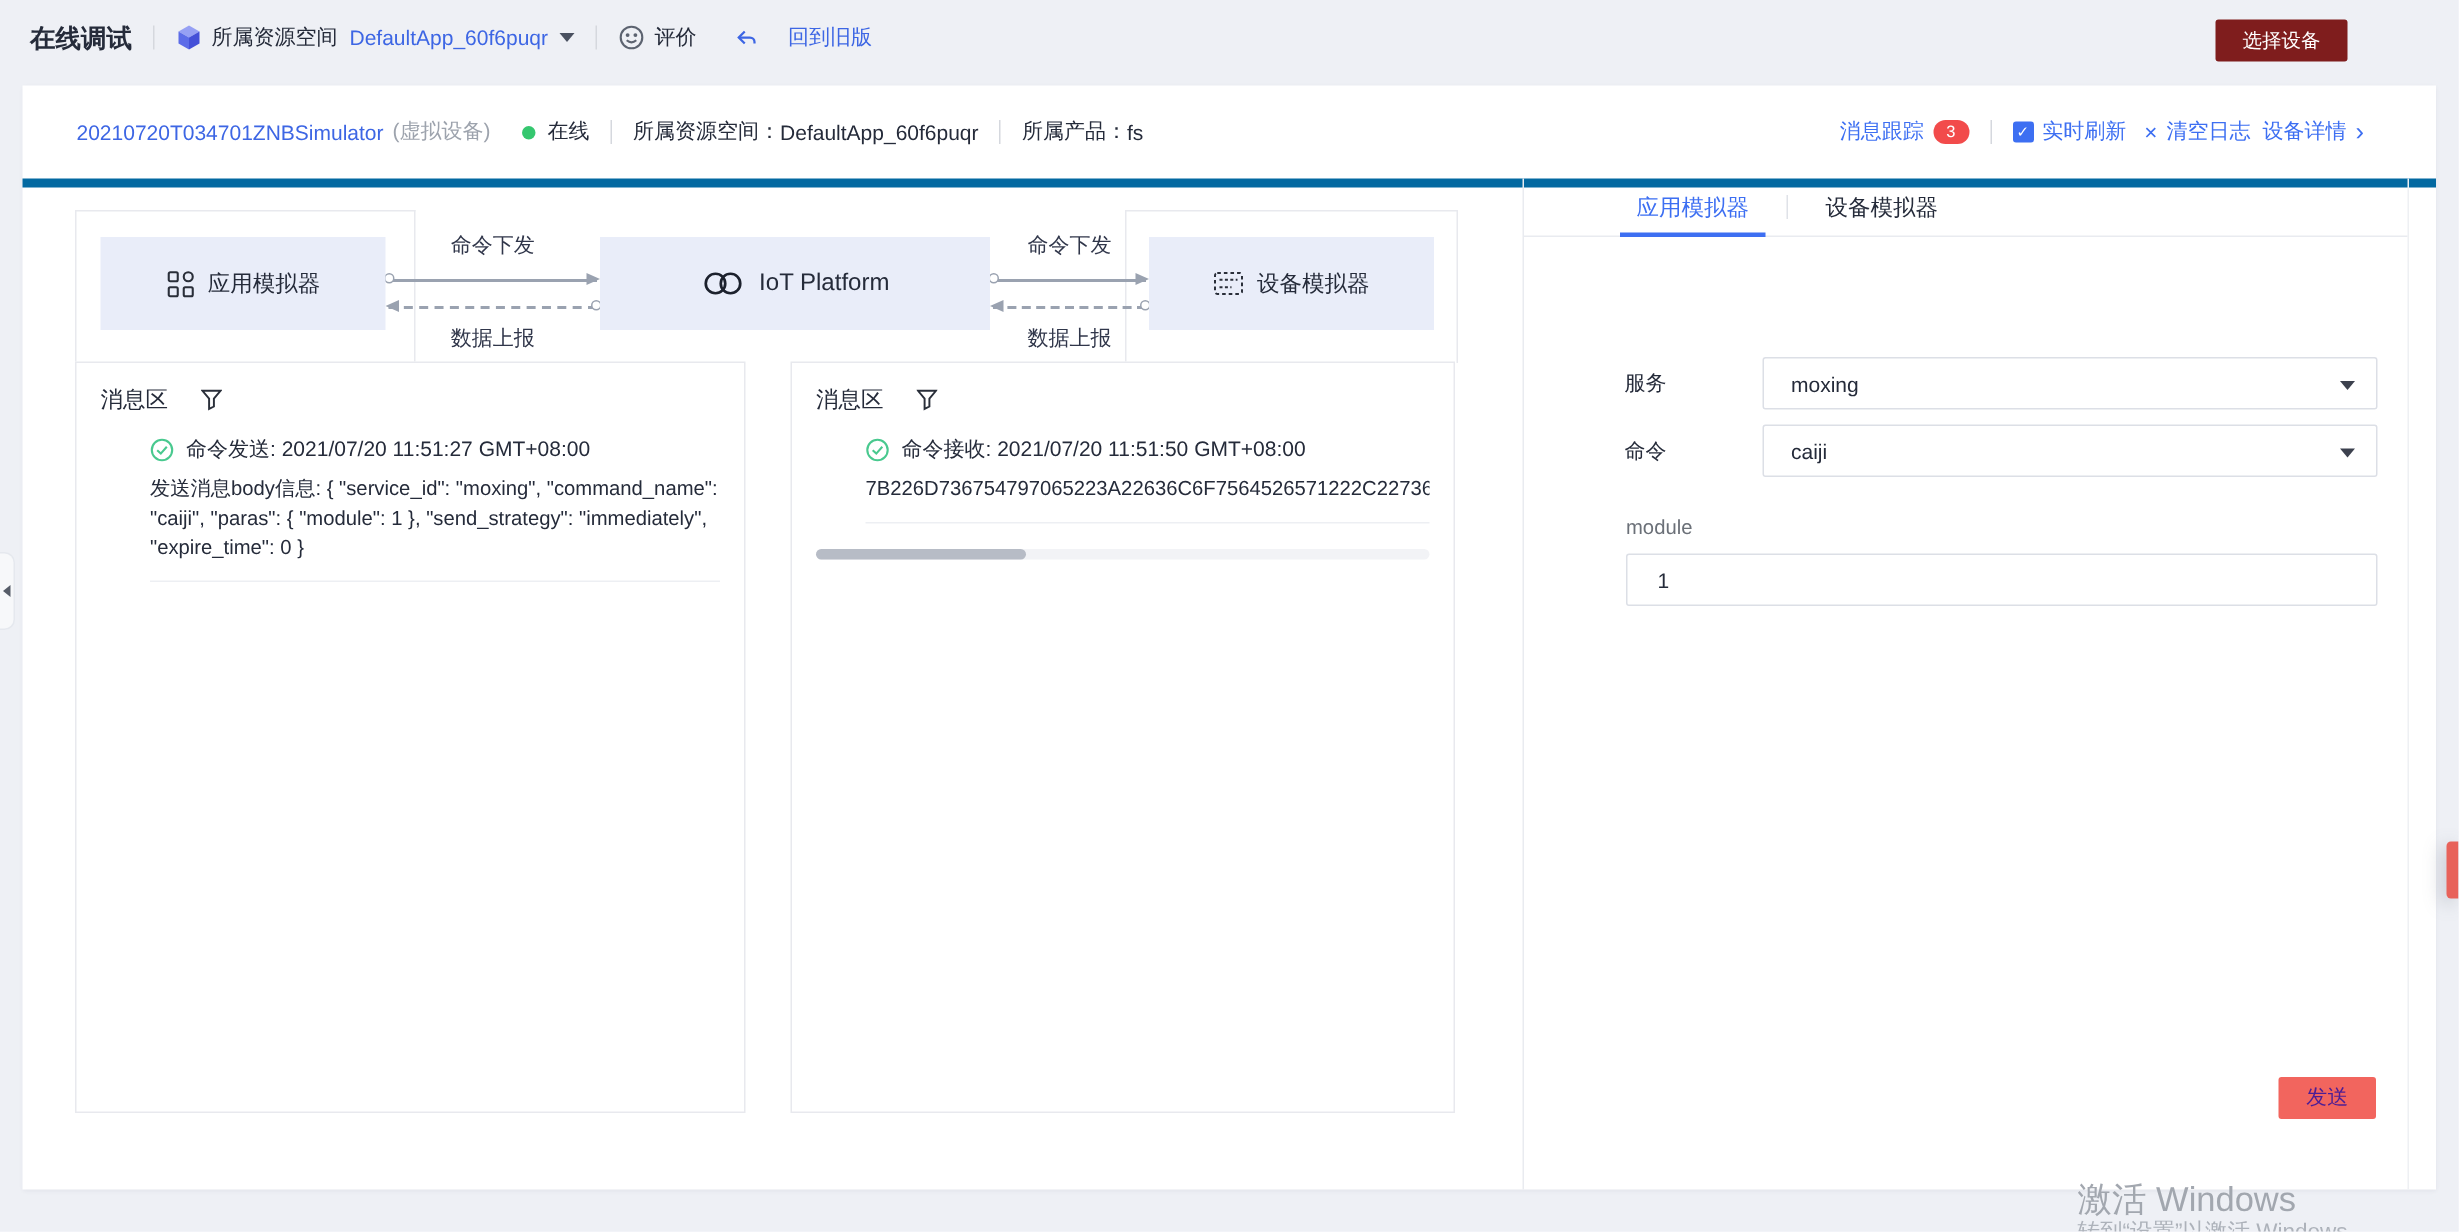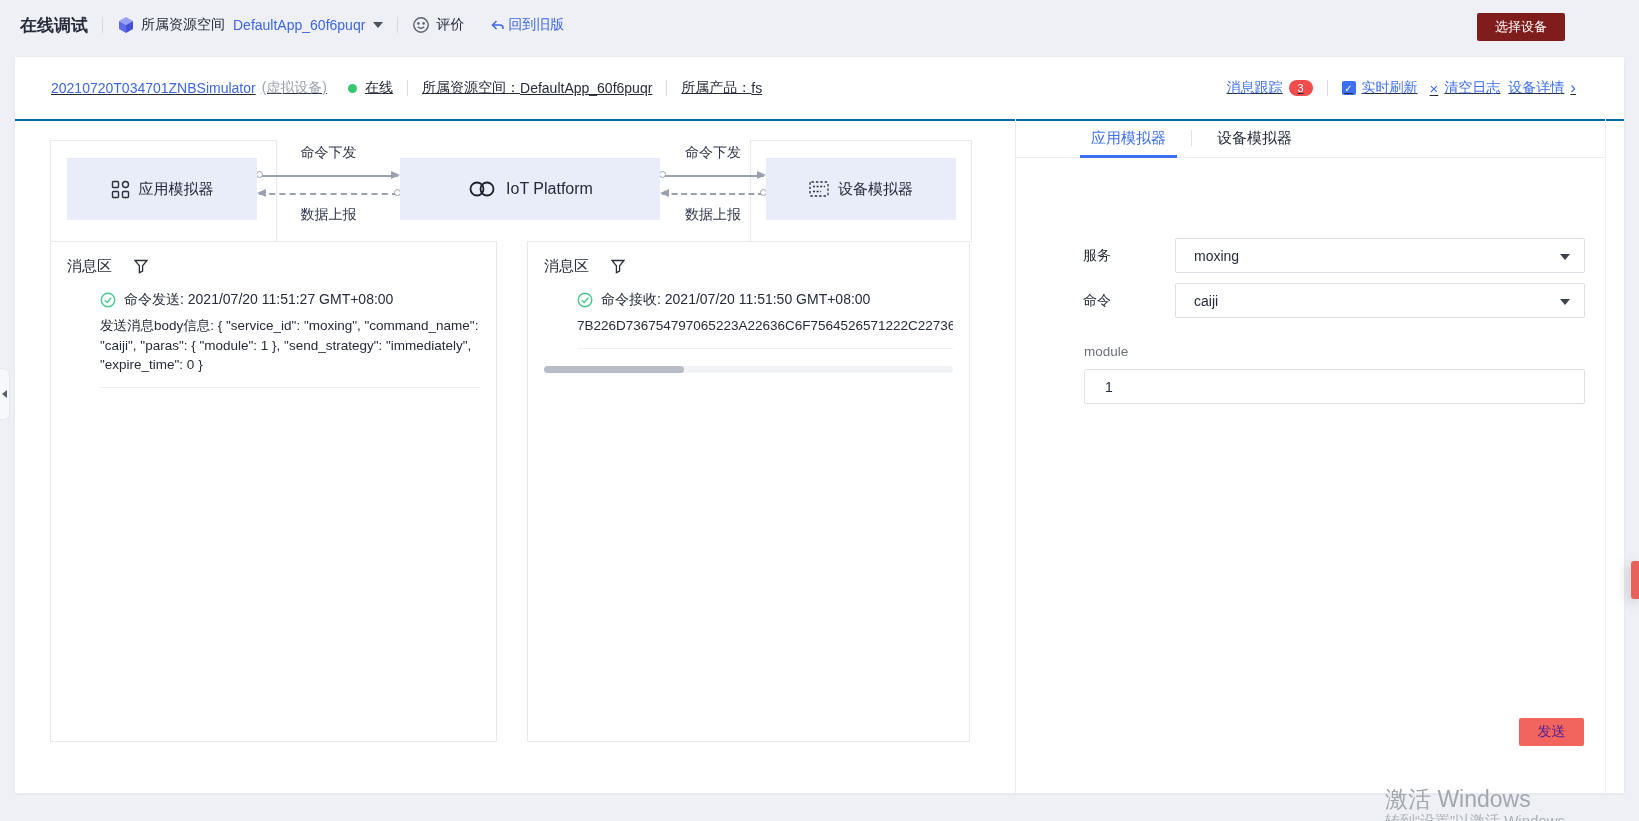--- a/index.html
+++ b/index.html
@@ -7,26 +7,26 @@
          font-family:"Liberation Sans","DejaVu Sans",sans-serif;color:#252b3a;}
   
   .topbar{position:absolute;left:0;top:0;width:100%;height:50px;display:flex;align-items:center;}
   .tb-left{display:flex;align-items:center;padding-left:20px;}
   .page-title{font-size:17px;font-weight:bold;margin:0;}
   .vdiv{width:1px;height:16px;background:#d5d8de;margin:0 14px;display:inline-block;}
   .tb-label{font-size:14px;margin-right:8px;}
   .tb-select{display:flex;align-items:center;gap:8px;color:#3d66e4;font-size:14px;cursor:pointer;}
   .caret-down{width:0;height:0;border-left:5px solid transparent;border-right:5px solid transparent;border-top:6px solid #4a5160;display:inline-block;}
   .icon16{width:18px;height:18px;margin-right:6px;display:inline-block;vertical-align:middle;}
-  .back-link{display:flex;align-items:center;gap:3px;color:#3d66e4;font-size:14px;margin-left:18px;text-decoration:none;cursor:pointer;}
+  .back-link{display:flex;align-items:center;gap:20px;color:#3d66e4;font-size:14px;margin-left:18px;text-decoration:none;cursor:pointer;}
   .select-device{position:absolute;right:74px;top:13px;width:88px;height:28px;background:#7f1d1d;color:#fff;
                  border:none;border-radius:2px;font-size:13px;cursor:pointer;font-family:inherit;}
   
   .main-card{position:absolute;left:15px;top:57px;width:1609px;height:736px;background:#fff;box-shadow:0 1px 3px rgba(30,35,60,.06);}
-  .info-bar{position:absolute;left:0;top:0;width:100%;height:62px;border-bottom:2px solid #0369a1;display:flex;align-items:center;text-decoration:underline;}
+  .info-bar{position:absolute;left:0;top:0;width:100%;height:62px;border-bottom:6px solid #0369a1;display:flex;align-items:center;}
   .ib-left{display:flex;align-items:center;padding-left:36px;font-size:14px;}
   .dev-name{color:#3d66e4;cursor:pointer;}
   .dev-type{color:#9da3ad;margin-left:6px;}
   .dot{width:9px;height:9px;border-radius:50%;background:#35c76f;display:inline-block;margin-right:8px;}
   .ib-right{margin-left:auto;display:flex;align-items:center;padding-right:48px;font-size:14px;color:#3d6ff2;}
   .badge{min-width:16px;height:16px;border-radius:9px;background:#f24b4b;color:#fff;font-size:11px;display:inline-flex;
          align-items:center;justify-content:center;margin-left:6px;padding:0 4px;}
   .checkbox{width:14px;height:14px;border-radius:2px;background:#3d6ff2;color:#fff;font-size:10px;display:inline-flex;
             align-items:center;justify-content:center;margin-right:6px;cursor:pointer;}
   .link{color:#3d6ff2;cursor:pointer;}
@@ -37,21 +37,21 @@
   .tc-right{left:735px;top:21px;width:220px;height:101px;border-bottom:none;}
   .diag-box{position:absolute;height:62px;background:#e9edf9;display:flex;align-items:center;justify-content:center;
             gap:9px;font-size:15px;z-index:3;}
   .bx-app{left:52px;top:39px;width:190px;}
   .bx-iot{left:385px;top:39px;width:260px;font-size:16px;}
   .bx-dev{left:751px;top:39px;width:190px;}
   .gap{position:absolute;top:21px;display:flex;flex-direction:column;z-index:2;}
   .gap1{left:242px;width:143px;}
   .gap2{left:645px;width:106px;}
   .gap-label{font-size:14px;text-align:center;color:#30364a;}
-  .gl1{margin-top:4px;}
+  .gl1{margin-top:15px;}
   .gl2{margin-top:11px;}
   .arrow{position:relative;height:0;margin:0 2px;}
   .a-solid{margin-top:13px;border-top:2px solid #9aa2b0;}
   .a-dashed{margin-top:16px;border-top:2px dashed #9aa2b0;}
   .a-dot{position:absolute;width:5px;height:5px;border:1.5px solid #9aa2b0;background:#fff;border-radius:50%;top:-6px;}
   .a-dot-l{left:-3px;} .a-dot-r{right:-3px;}
   .a-head-r{position:absolute;right:-2px;top:-6px;width:0;height:0;border-left:9px solid #9aa2b0;border-top:4.5px solid transparent;border-bottom:4.5px solid transparent;}
   .a-head-l{position:absolute;left:-2px;top:-6px;width:0;height:0;border-right:9px solid #9aa2b0;border-top:4.5px solid transparent;border-bottom:4.5px solid transparent;}
   
   .msg-card{position:absolute;top:122px;height:501px;border:1px solid #e8e9ee;background:#fff;box-sizing:border-box;padding:15px 16px;z-index:4;}

